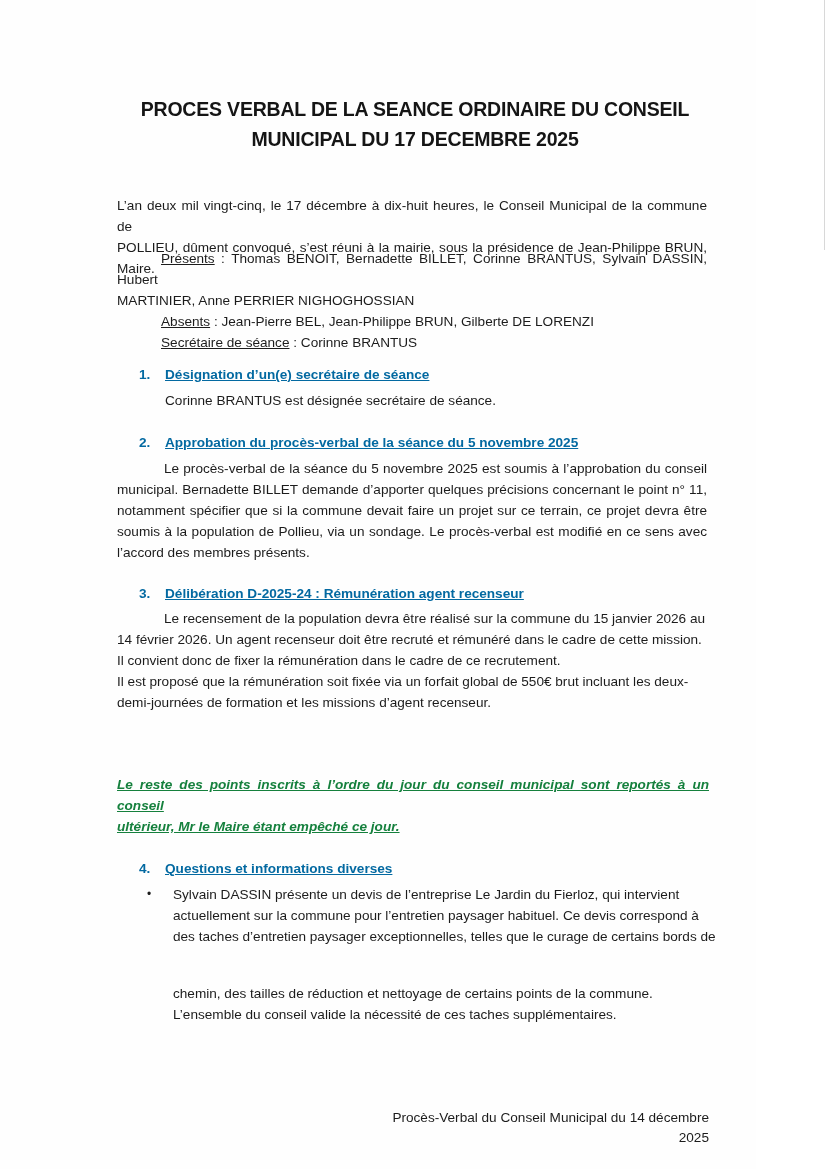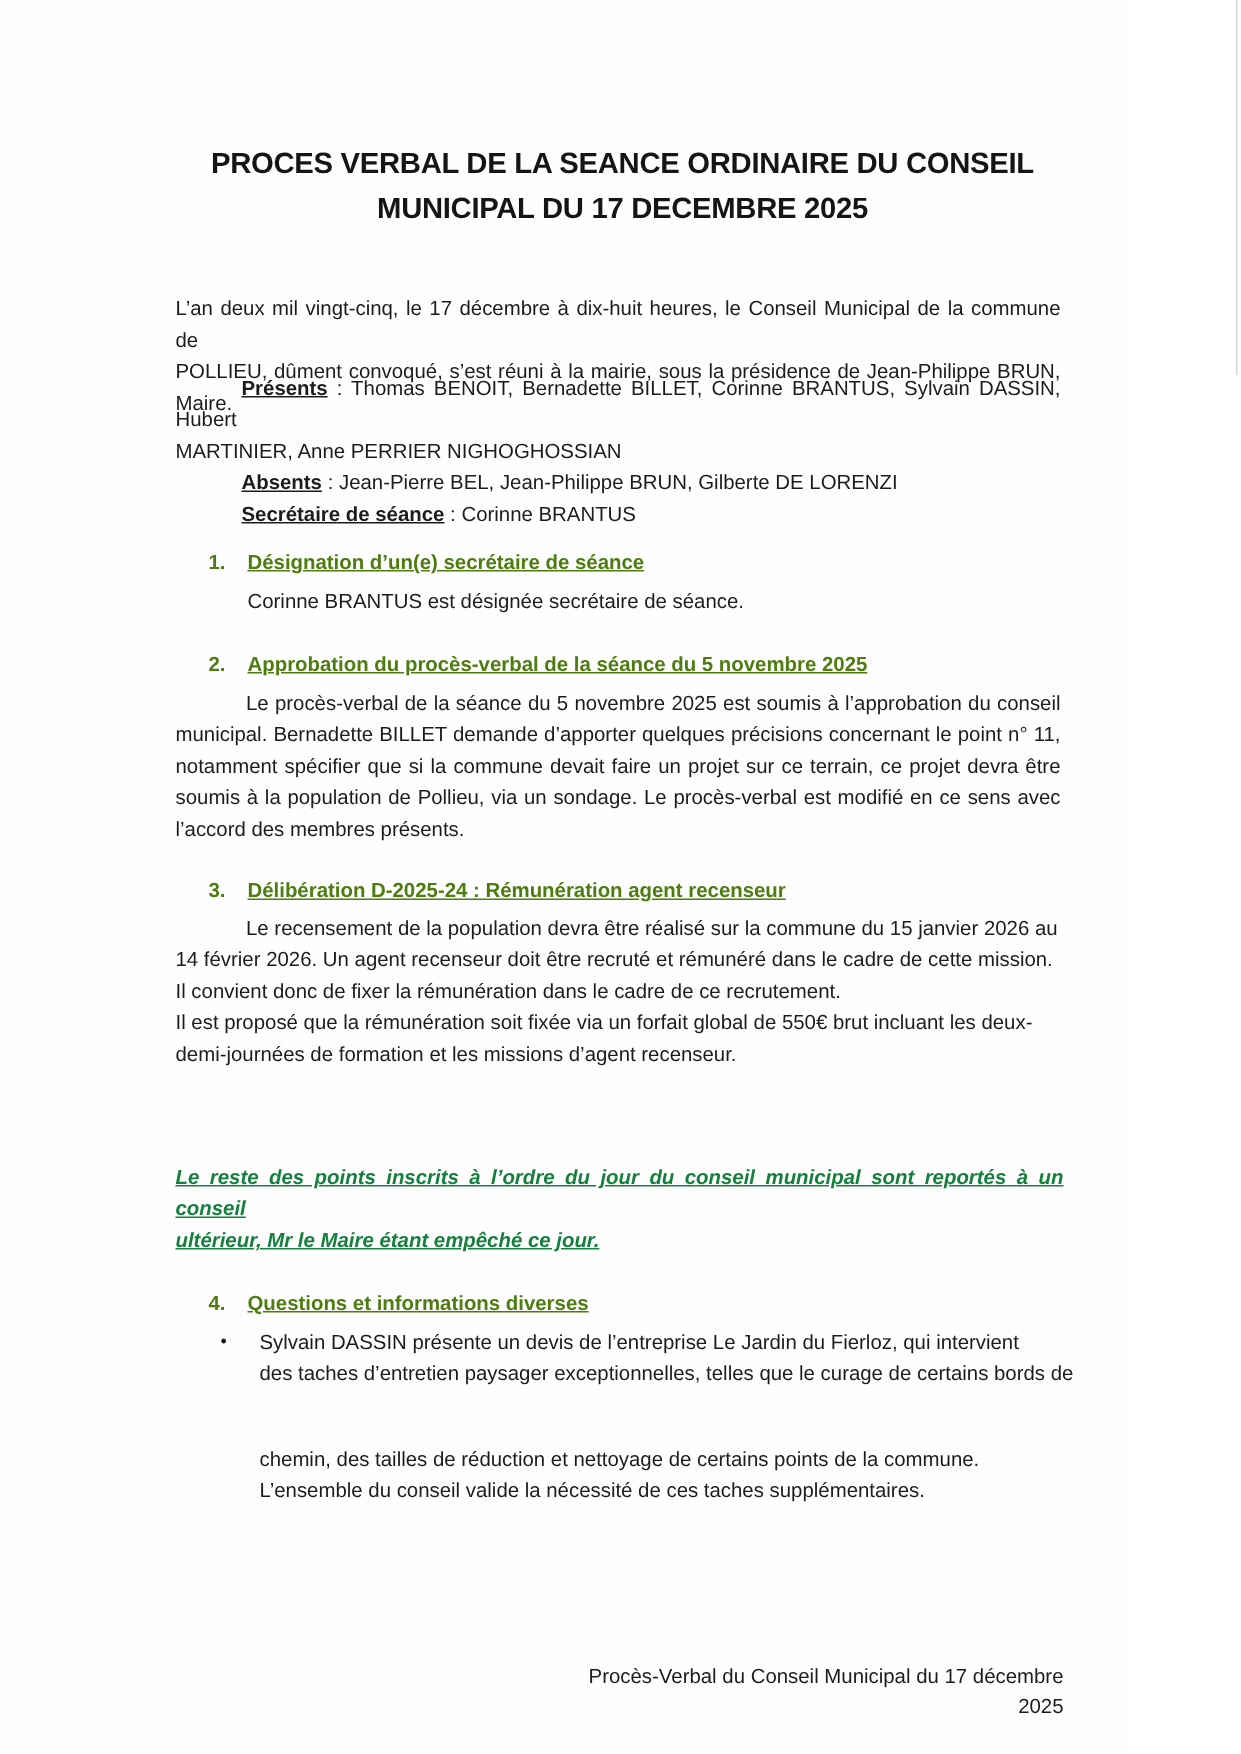--- a/index.html
+++ b/index.html
@@ -49,28 +49,28 @@
       font-size: 13.6px;
       line-height: 21px;
       color: #1c1c1c;
     }
     .justify-line {
       text-align: justify;
       text-align-last: justify;
       display: block;
     }
     .u { text-decoration: underline; }
-    .b { font-weight: bold; padding-left: 44px; }
+    .b { font-weight: normal; padding-left: 44px; }
     .heading {
       position: absolute;
       left: 139px;
       font-size: 13.6px;
       line-height: 21px;
       font-weight: bold;
-      color: #4d7c0f;
+      color: #0369a1;
     }
     .heading .num {
       display: inline-block;
       width: 26px;
     }
     .heading .label {
       text-decoration: underline;
     }
     .indent { text-indent: 47px; }
     .notice {
@@ -174,20 +174,21 @@
     <span style="display:block;">ultérieur, Mr le Maire étant empêché ce jour.</span>
   </div>
 
   <div class="heading" style="top:858px;">
     <span class="num">4.</span><span class="label">Questions et informations diverses</span>
   </div>
   <div class="bullet-item" style="top:884px;">
     <span class="bullet-dot">•</span>
     <div class="bullet-text">
       <span style="display:block;">Sylvain DASSIN présente un devis de l’entreprise Le Jardin du Fierloz, qui intervient</span>
+      <span style="display:block;">actuellement sur la commune pour l’entretien paysager habituel. Ce devis correspond à</span>
       <span style="display:block;">des taches d’entretien paysager exceptionnelles, telles que le curage de certains bords de</span>
       <span style="display:block;margin-top:36px;">chemin, des tailles de réduction et nettoyage de certains points de la commune.</span>
       <span style="display:block;">L’ensemble du conseil valide la nécessité de ces taches supplémentaires.</span>
     </div>
   </div>
 
-  <div class="footer">Procès-Verbal du Conseil Municipal du 17 décembre 2025</div>
+  <div class="footer">Procès-Verbal du Conseil Municipal du 14 décembre 2025</div>
 </div>
 
 </body></html>

